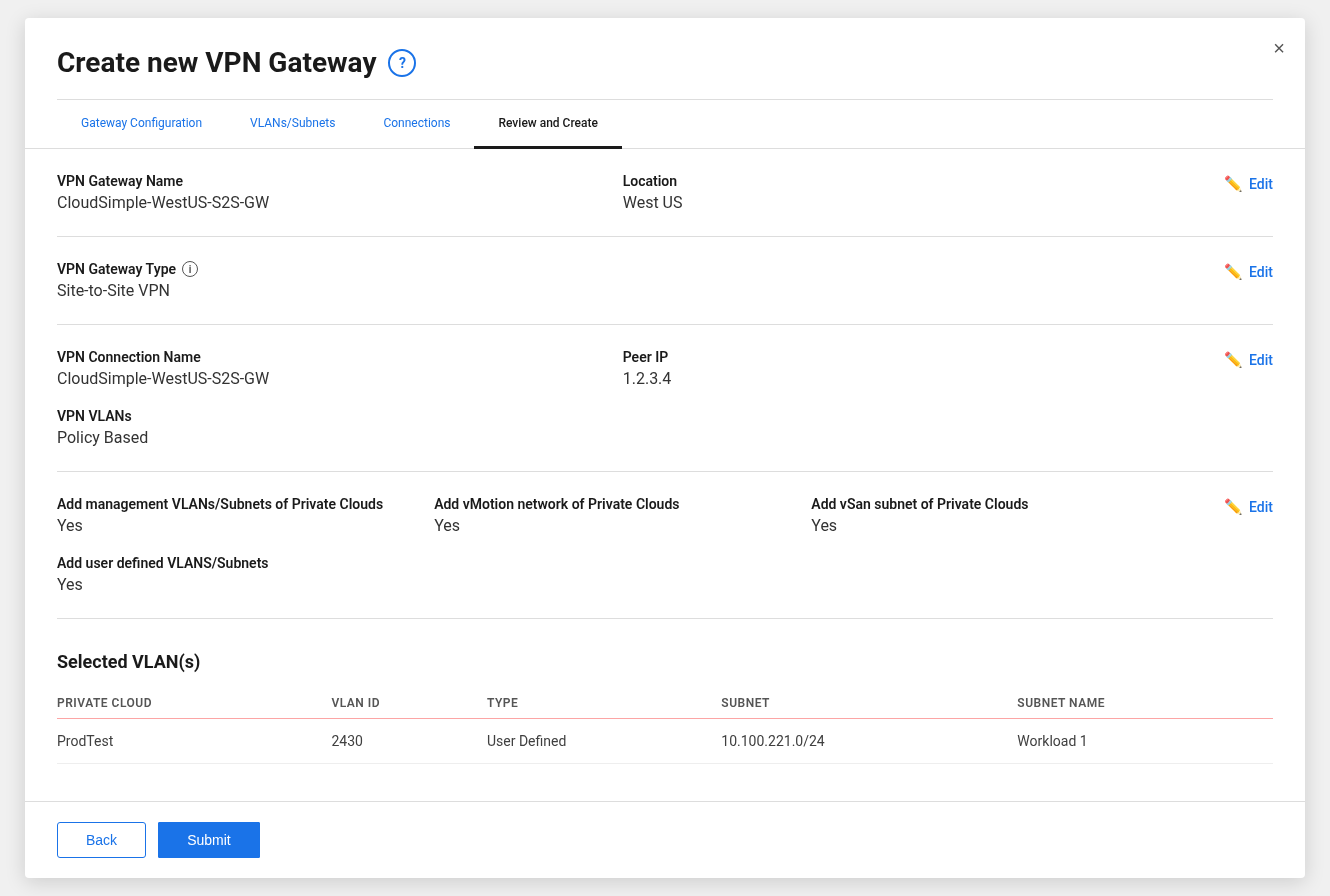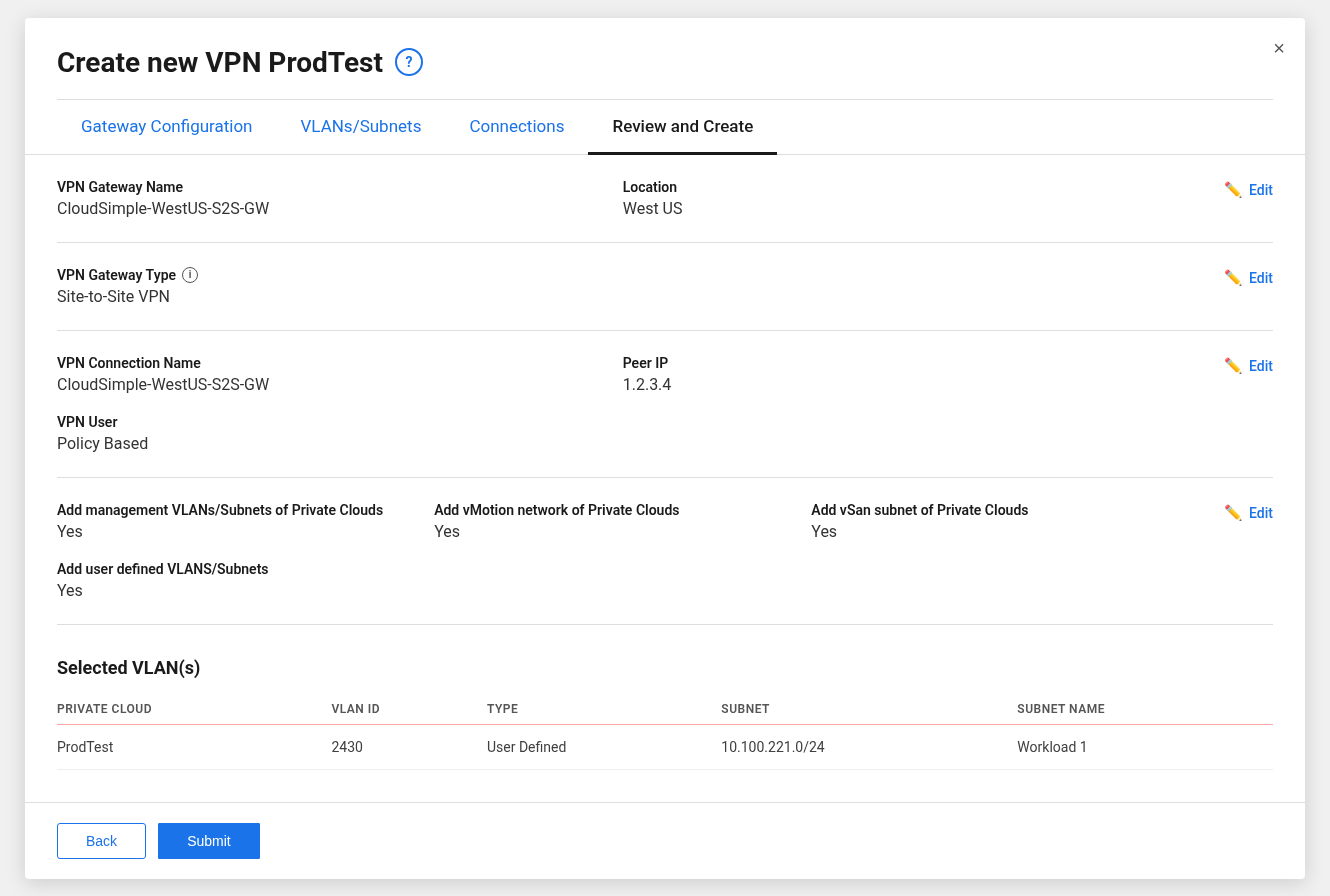--- a/index.html
+++ b/index.html
@@ -68,21 +68,21 @@
       margin: 0 32px;
     }
     .tabs {
       display: flex;
       padding: 0 32px;
       border-bottom: 1px solid #ddd;
       margin-top: 0;
     }
     .tab {
       padding: 16px 24px;
-      font-size: 17px;
+      font-size: 12px;
       cursor: pointer;
       color: #1a73e8;
       border-bottom: 3px solid transparent;
       margin-bottom: -1px;
       white-space: nowrap;
     }
     .tab.active {
       color: #1a1a1a;
       border-bottom: 3px solid #1a1a1a;
       font-weight: 500;
@@ -236,21 +236,21 @@
 <body>
 
 <div class="modal">
 
   <button class="close-btn">
     <span>×</span>
   </button>
 
   <div class="modal-header">
     <div class="modal-title-row">
-      <span class="modal-title">Create new VPN ProdTest</span>
+      <span class="modal-title">Create new VPN Gateway</span>
       <div class="help-icon">
         <span>?</span>
       </div>
     </div>
   </div>
 
   <div class="divider"></div>
 
   <div class="tabs">
     <div class="tab">
@@ -311,21 +311,21 @@
             <div class="section-field">
               <div class="field-label">VPN Connection Name</div>
               <div class="field-value">CloudSimple-WestUS-S2S-GW</div>
             </div>
             <div class="section-field">
               <div class="field-label">Peer IP</div>
               <div class="field-value">1.2.3.4</div>
             </div>
           </div>
           <div class="section-field">
-            <div class="field-label">VPN User</div>
+            <div class="field-label">VPN VLANs</div>
             <div class="field-value">Policy Based</div>
           </div>
         </div>
         <div class="section-edit">
           <span class="pencil-icon">✏️</span>
           <span class="edit-label">Edit</span>
         </div>
       </div>
     </div>
 

